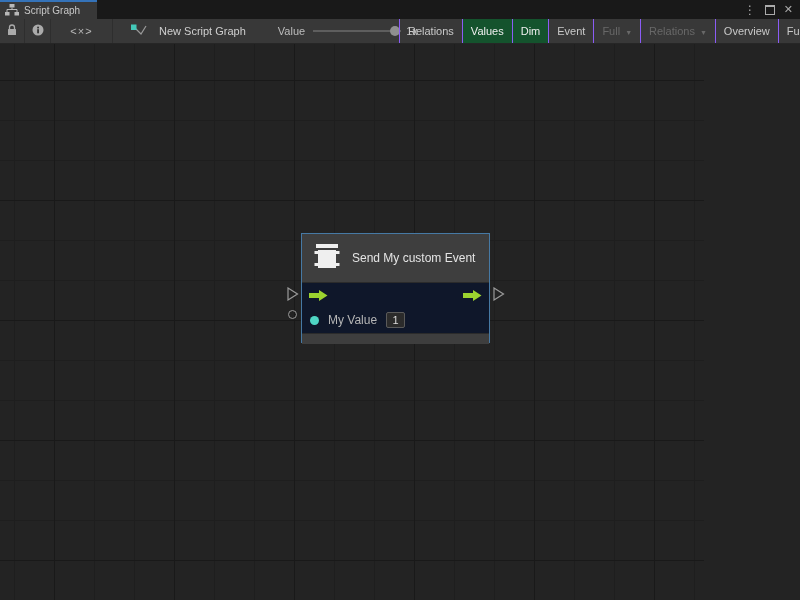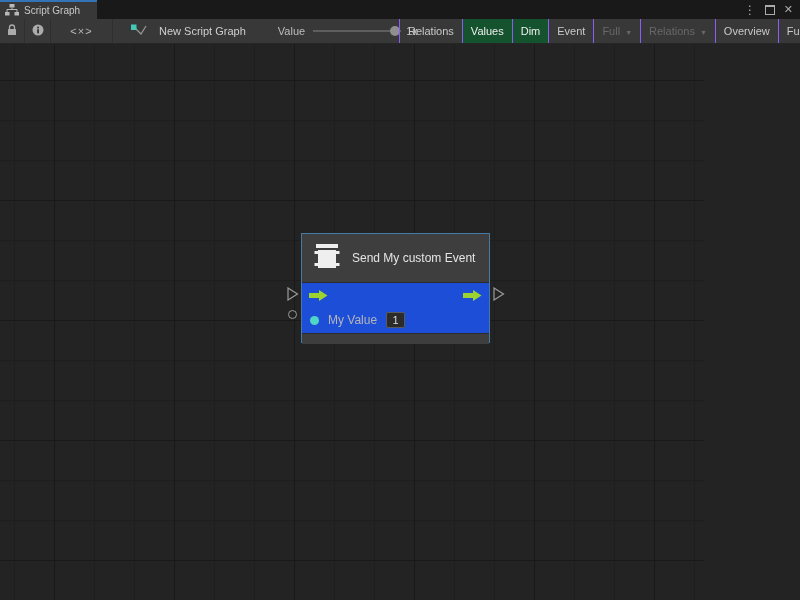--- a/index.html
+++ b/index.html
@@ -44,21 +44,21 @@
       linear-gradient(90deg,#1E1E1E 1px, transparent 1px);
     background-size:120px 120px,120px 120px,40px 40px,40px 40px;
     background-position:0 36px,54px 0,0 -4px,14px 0;}
 
   
   .node{position:absolute;left:301px;top:189px;width:189px;height:110px;box-sizing:border-box;
         border:1px solid #4679A4;background:#363636;display:flex;flex-direction:column;}
   .node-header{height:48px;flex:0 0 auto;background:#3E3E3E;display:flex;align-items:center;
                gap:10px;padding-left:10px;border-bottom:1px solid #2B2B2B;}
   .node-title{color:#E4E4E4;font-size:12px;}
-  .node-body{flex:1 1 auto;display:flex;flex-direction:column;background:#1d4ed8;}
+  .node-body{flex:1 1 auto;display:flex;flex-direction:column;background:#0f172a;}
   .flow-row{display:flex;justify-content:space-between;align-items:center;height:22px;margin-top:2px;padding:0 7px;}
   .value-row{display:flex;align-items:center;height:26px;padding:0 8px;gap:9px;}
   .dot{width:9px;height:9px;border-radius:50%;background:#4FD6C5;flex:0 0 auto;}
   .value-label{color:#B5B5B5;font-size:12px;}
   .value-input{display:inline-block;min-width:9px;padding:1px 4px;background:#2B2B2B;
                border:1px solid #5A5A5A;border-radius:2px;color:#DCDCDC;font-size:11px;text-align:center;}
   .node-footer{height:10px;flex:0 0 auto;background:#3E3E3E;border-top:1px solid #2B2B2B;}
   .ext{position:absolute;}
   .ext-circle{width:9px;height:9px;border:1px solid #9A9A9A;border-radius:50%;box-sizing:border-box;}
 </style>

